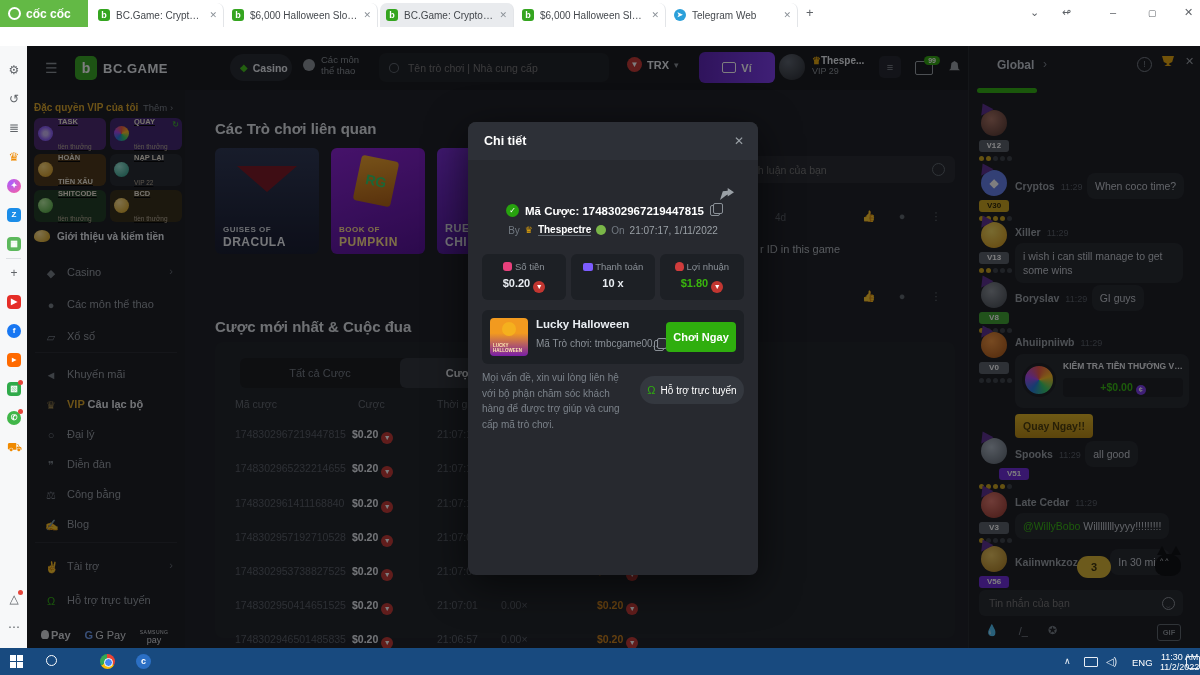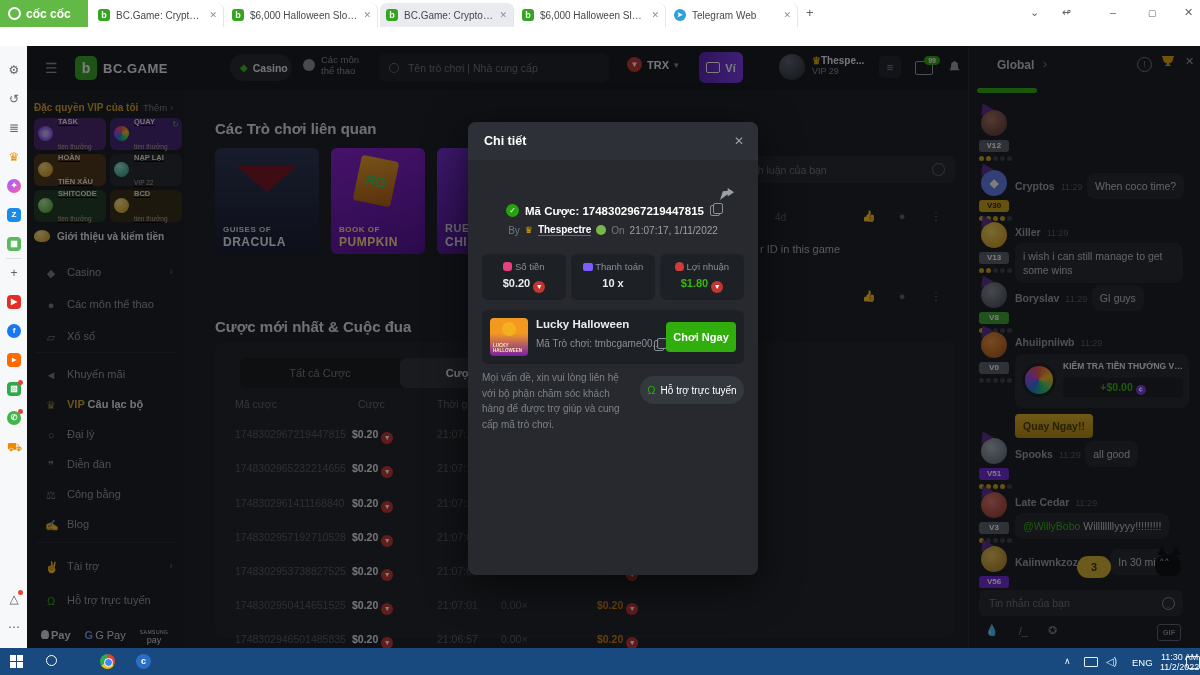--- a/index.html
+++ b/index.html
@@ -223,21 +223,21 @@
     </div>
     <div class="abs f" style="left:352px;top:7px;width:230px;height:29px;background:#1b1e23;border-radius:7px;padding:0 10px;gap:7px;box-sizing:border-box;">
       <span style="width:8px;height:8px;border:1.5px solid #5d646b;border-radius:50%;position:relative;"></span>
       <input style="background: transparent; border: none; outline: none; color: rgb(93, 100, 107); font-size: 10.5px; width: 190px; font-family: inherit;" placeholder="Tên trò chơi | Nhà cung cấp">
     </div>
     <div class="abs f" style="left:600px;top:11px;gap:5px;">
       <span class="coin" style="width:15px;height:15px;line-height:15px;font-size:8px;">▼</span>
       <span class="wtxt" style="font-size:11px;font-weight:bold;">TRX</span>
       <span class="gtxt" style="font-size:9px;">▾</span>
     </div>
-    <div class="abs f" style="left:672px;top:6px;width:44px;height:31px;border-radius:6px;background:linear-gradient(90deg,#5b21b6,#7c3aed);justify-content:center;gap:5px;">
+    <div class="abs f" style="left:672px;top:6px;width:76px;height:31px;border-radius:6px;background:linear-gradient(90deg,#5b21b6,#7c3aed);justify-content:center;gap:5px;">
       <span style="width:12px;height:9px;border:1.5px solid #fff;border-radius:2px;"></span>
       <span style="color:#fff;font-size:11px;font-weight:bold;">Ví</span>
     </div>
     <div class="abs" style="left:752px;top:8px;width:26px;height:26px;border-radius:50%;background:radial-gradient(circle at 35% 30%,#5a616b,#23262b);"></div>
     <div class="abs" style="left:785px;top:9px;">
       <div style="font-size:10px;font-weight:bold;color:#e8ecf1;"><span style="color:#e5a50a;">♛</span><span>Thespe...</span></div>
       <div class="gtxt" style="font-size:9px;">VIP 29</div>
     </div>
     <div class="abs" style="left:852px;top:10px;width:22px;height:22px;background:#20232a;border-radius:5px;color:#8a9097;font-size:11px;text-align:center;line-height:22px;">≡</div>
     <div class="abs" style="left:888px;top:15px;">
@@ -556,21 +556,21 @@
           <span style="position:absolute;left:48px;top:24px;width:120px;height:19px;background:#1a1c20;border-radius:4px;text-align:center;line-height:19px;font-size:10.5px;font-weight:bold;color:#33b50d;"><span>+$0.00</span> <span style="display:inline-block;width:10px;height:10px;border-radius:50%;background:#7c3aed;color:#fff;font-size:7px;line-height:10px;vertical-align:-1px;">¢</span></span>
         </div>
         <div style="margin-top:6px;width:78px;height:24px;background:linear-gradient(180deg,#e0b322,#b8880f);border-radius:4px;text-align:center;line-height:24px;font-size:10.5px;font-weight:bold;color:#4a3a05;">Quay Ngay!!</div>
       </div>
     </div>
 
     <div class="abs" style="left:12px;top:392px;">
       <span class="ava" style="position:absolute;background:radial-gradient(circle at 40% 35%,#aab4c0,#555e68);display:block;">
           <i class="hat"></i>
         </span>
-      <span class="vipb" style="top:30px;background:#6d28d9;">V51</span>
+      <span class="vipb" style="top:30px;background:#6d28d9;margin-left:20px;">V51</span>
       <span class="meds" style="top:46px;">
           <i class="on"></i>
           <i class="on"></i>
           <i class="on"></i>
           <i class="on"></i>
           <i></i>
         </span>
       <div style="margin-left:34px;">
         <span class="msg-name">Spooks</span><span class="msg-time">11:29</span>
         <div class="msgb" style="margin-top:3px;">all good</div>

